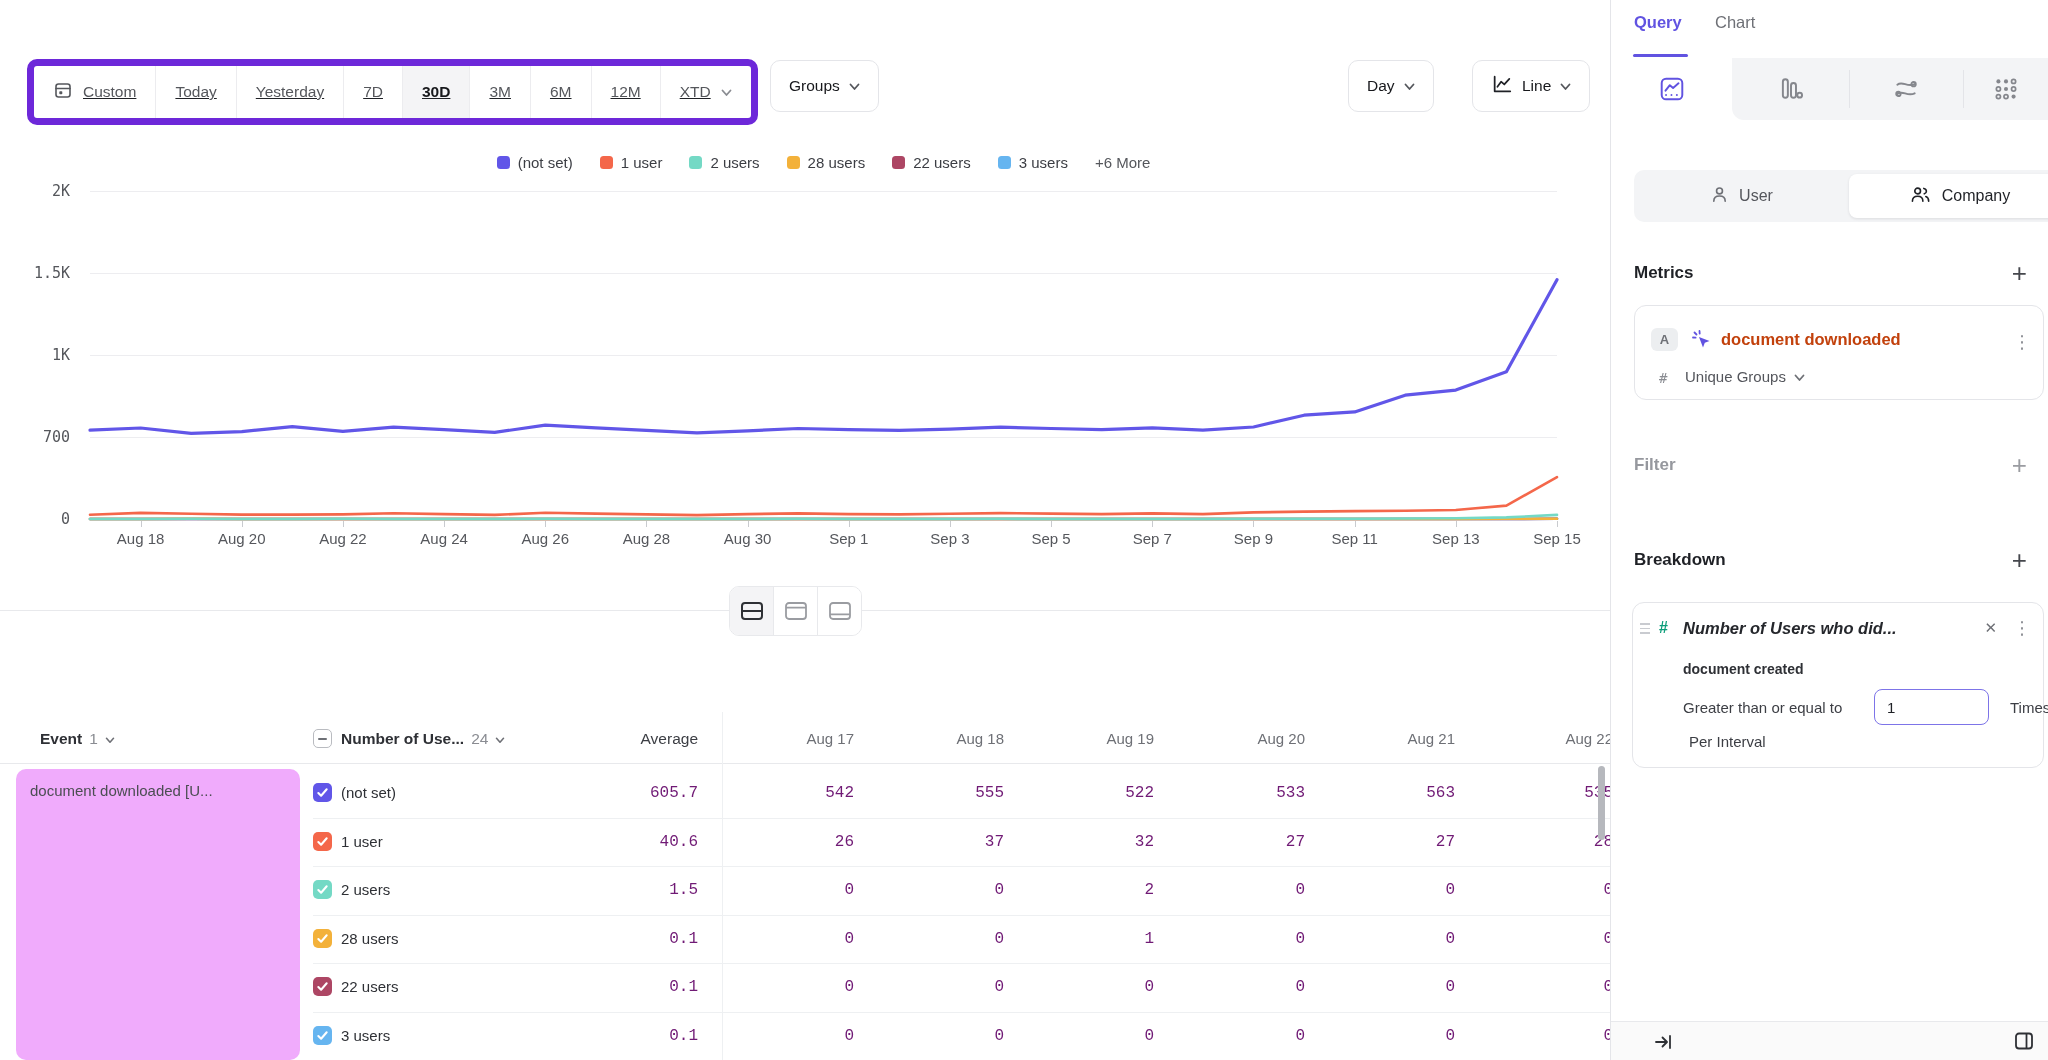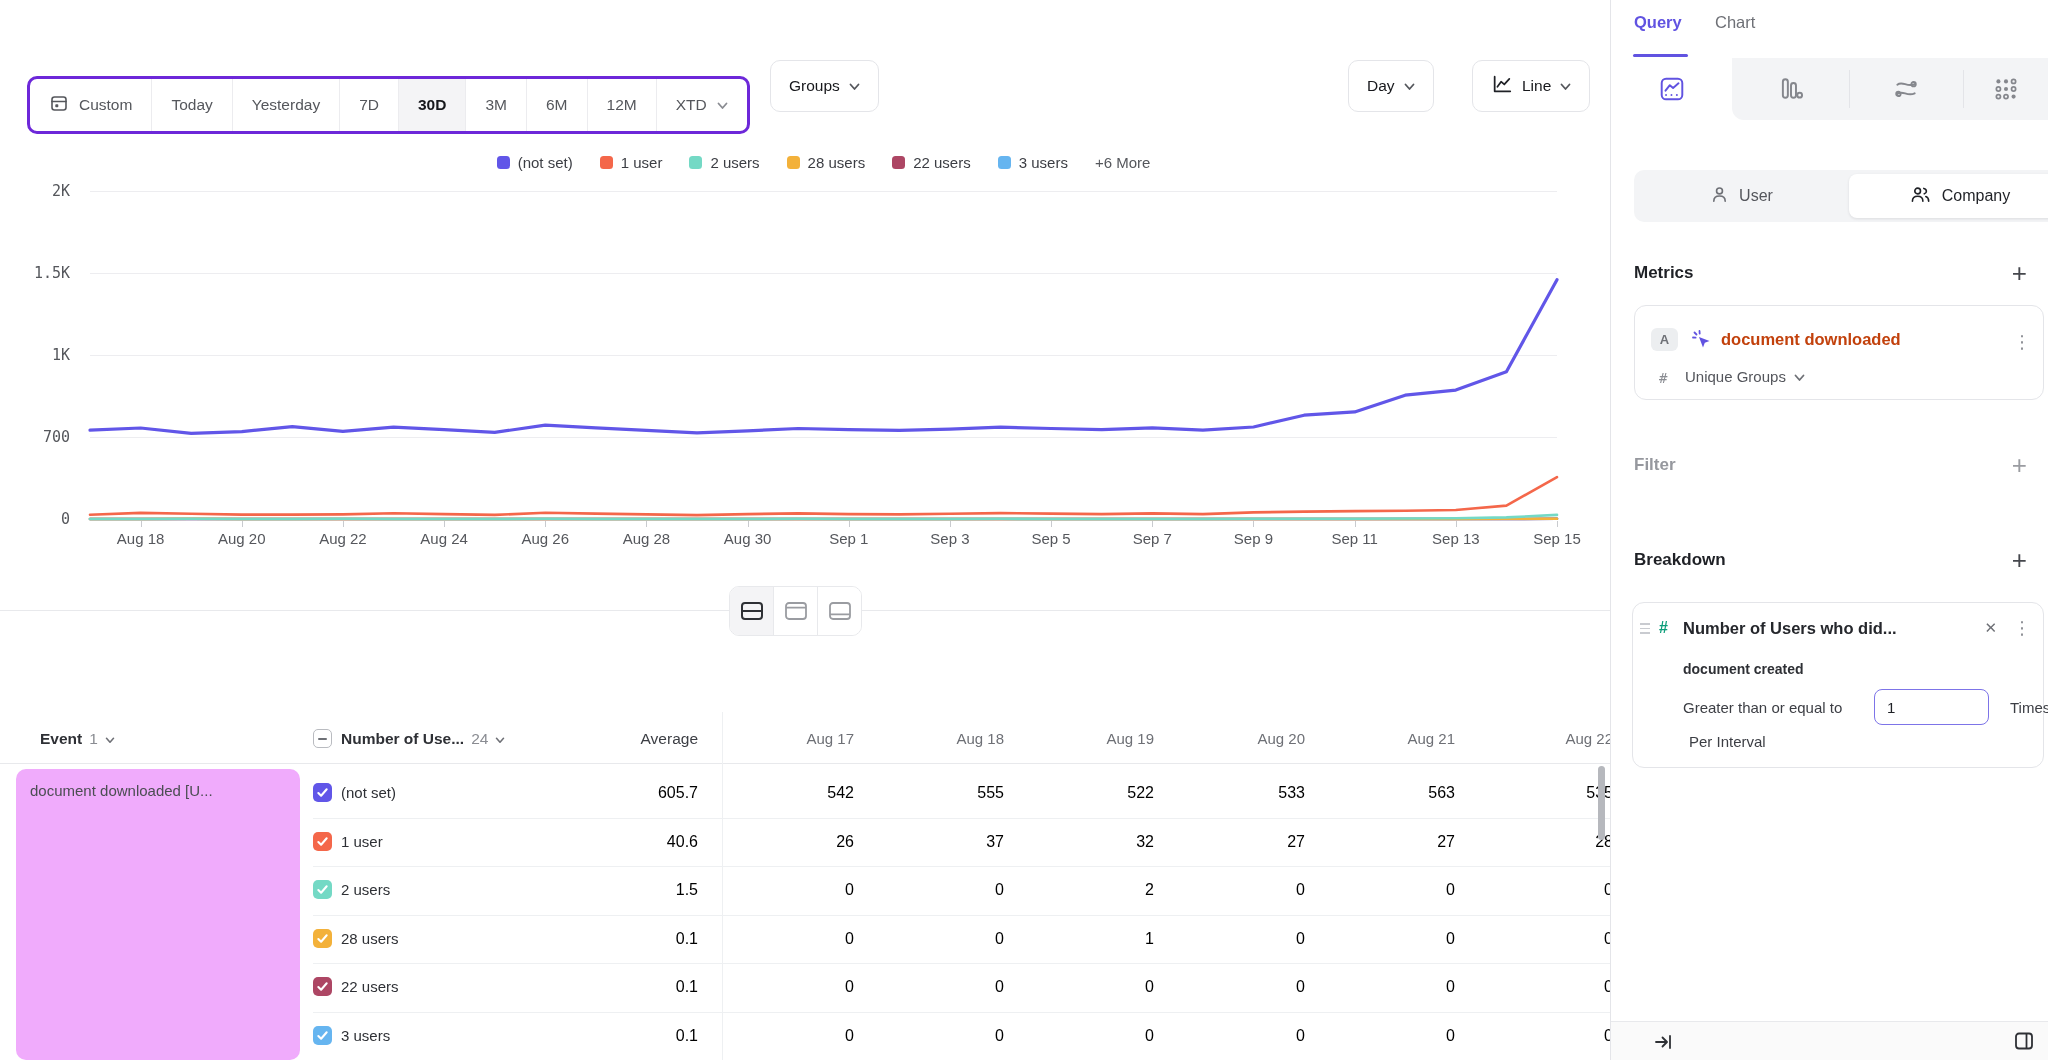--- a/index.html
+++ b/index.html
@@ -3,22 +3,22 @@
 <meta charset="utf-8">
 <style>
   html,body{margin:0;padding:0;background:#fff;}
   #root{position:relative;width:2048px;height:1060px;background:#fff;overflow:hidden;
         font-family:"Liberation Sans",sans-serif;color:#1f2126;}
   #main{position:absolute;left:0;top:0;width:1610px;height:1060px;overflow:hidden;background:#fff;}
   #panel{position:absolute;left:1610px;top:0;width:438px;height:1060px;background:#fff;
          border-left:1px solid #e4e5e9;overflow:hidden;}
 
   
-  .range-group{position:absolute;left:27px;top:76px;display:flex;height:52px;
-    border:3px solid #6d28d9;border-radius:10px;background:#fff;overflow:hidden;align-items:stretch;}
+  .range-group{position:absolute;left:27px;top:59px;display:flex;height:52px;
+    border:7px solid #6d28d9;border-radius:10px;background:#fff;overflow:hidden;align-items:stretch;text-decoration:underline;}
   .range-btn{display:flex;align-items:center;gap:10px;padding:0 19px;font-size:15.5px;
     color:#55575c;border-left:1px solid #ececef;cursor:pointer;white-space:nowrap;}
   .range-btn:first-child{border-left:none;}
   .range-btn.active{background:#f4f4f6;color:#17181c;font-weight:700;}
   .btn{position:absolute;display:flex;align-items:center;gap:9px;height:52px;top:60px;
     border:1px solid #e4e5e9;border-radius:10px;background:#fff;font-size:15.5px;color:#17181c;
     padding:0 18px;cursor:pointer;box-sizing:border-box;white-space:nowrap;}
 
   
   #legend{position:absolute;left:90px;top:154px;width:1467px;display:flex;justify-content:center;
@@ -54,21 +54,21 @@
   
   .t-hrow{position:absolute;left:0;top:715px;width:1610px;height:48px;}
   .hdr-sep{position:absolute;left:0;top:763px;width:1610px;height:1px;background:#e8e9ec;}
   .col-div{position:absolute;left:722px;top:712px;width:1px;height:348px;background:#eef0f2;}
   .hgroup{position:absolute;display:flex;align-items:center;gap:7px;height:48px;font-size:15.5px;}
   .hname{font-weight:600;color:#2e3035;}
   .hcount{color:#8a8c92;}
   .havg{position:absolute;left:558px;width:140px;height:48px;line-height:48px;text-align:right;
     color:#3c3e44;font-size:15.5px;font-weight:500;}
   .dhead{position:absolute;height:48px;line-height:48px;text-align:right;color:#6e7076;font-size:15px;width:140px;}
-  .num{font-family:Liberation Sans, sans-serif;font-size:16px;color:#000000;}
+  .num{font-family:Liberation Mono, monospace;font-size:16px;color:#701a75;}
   .event-cell{position:absolute;left:16px;top:769px;width:284px;height:291px;background:#f0abfc;
     border-radius:10px;padding:13px 0 0 14px;font-size:15px;color:#4b4d52;box-sizing:border-box;
     white-space:nowrap;overflow:hidden;cursor:pointer;}
   .t-row{position:absolute;left:0;width:1610px;height:48px;cursor:pointer;}
   .t-sep{position:absolute;left:313px;width:1297px;height:1px;background:#eef0f2;}
   .cb{position:absolute;left:313px;top:14px;width:19px;height:19px;border-radius:5px;display:flex;
     align-items:center;justify-content:center;cursor:pointer;box-sizing:border-box;}
   .cb.indet{position:relative;left:0;top:0;border:1.5px solid #b9bbc0;background:#fff;}
   .dash{width:9px;height:2px;background:#6e7076;border-radius:1px;}
   .rlabel{position:absolute;left:341px;top:0;height:48px;line-height:48px;font-size:15px;color:#2e3035;}
@@ -98,21 +98,21 @@
   .card{position:absolute;border:1px solid #e4e5e9;border-radius:12px;background:#fff;box-sizing:border-box;}
   .badge-a{position:absolute;left:16px;top:22px;width:27px;height:23px;background:#eceef0;border-radius:6px;
     font-size:13px;font-weight:600;color:#6e7076;display:flex;align-items:center;justify-content:center;}
   .kebab{position:absolute;right:12px;font-size:18px;color:#8a8c92;letter-spacing:0;cursor:pointer;line-height:20px;}
   .mc-name{position:absolute;left:86px;top:24px;font-size:16.5px;font-weight:600;color:#c2410c;cursor:pointer;}
   .mc-hash{position:absolute;left:24px;top:64px;font-size:14px;color:#8a8c92;font-family:"DejaVu Sans Mono",monospace;}
   .mc-agg{position:absolute;left:50px;top:62px;font-size:15px;color:#54565c;display:flex;align-items:center;gap:8px;cursor:pointer;}
   .bd-handle{position:absolute;left:7px;top:20px;display:flex;flex-direction:column;gap:3px;cursor:grab;}
   .bd-handle i{display:block;width:10px;height:1.5px;background:#c9cbd0;}
   .bd-hash{position:absolute;left:26px;top:16px;font-size:16px;font-weight:700;color:#0d9e7a;}
-  .bd-title{position:absolute;left:50px;top:16px;font-size:16.5px;font-weight:600;color:#25272c;}
+  .bd-title{position:absolute;left:50px;top:16px;font-size:16.5px;font-weight:600;color:#25272c;font-style:italic;}
   .bd-close{position:absolute;right:46px;top:16px;font-size:15px;color:#6e7076;cursor:pointer;}
   .bd-event{position:absolute;left:50px;top:58px;font-size:14px;font-weight:700;color:#2e3035;}
   .bd-cond{position:absolute;left:50px;top:96px;font-size:15px;color:#3c3e44;}
   .bd-input{position:absolute;left:241px;top:86px;width:115px;height:36px;border:1.5px solid #7d74e8;border-radius:8px;
     box-sizing:border-box;font-size:15px;color:#1f2126;padding:0 12px;outline:none;font-family:"Liberation Sans",sans-serif;}
   .bd-times{position:absolute;left:377px;top:96px;font-size:15px;color:#3c3e44;}
   .bd-per{position:absolute;left:56px;top:130px;font-size:15px;color:#3c3e44;}
   #p-footer{position:absolute;left:0;bottom:0;width:438px;height:38px;background:#fafafa;border-top:1px solid #e8e9ec;}
 </style>
 </head>

